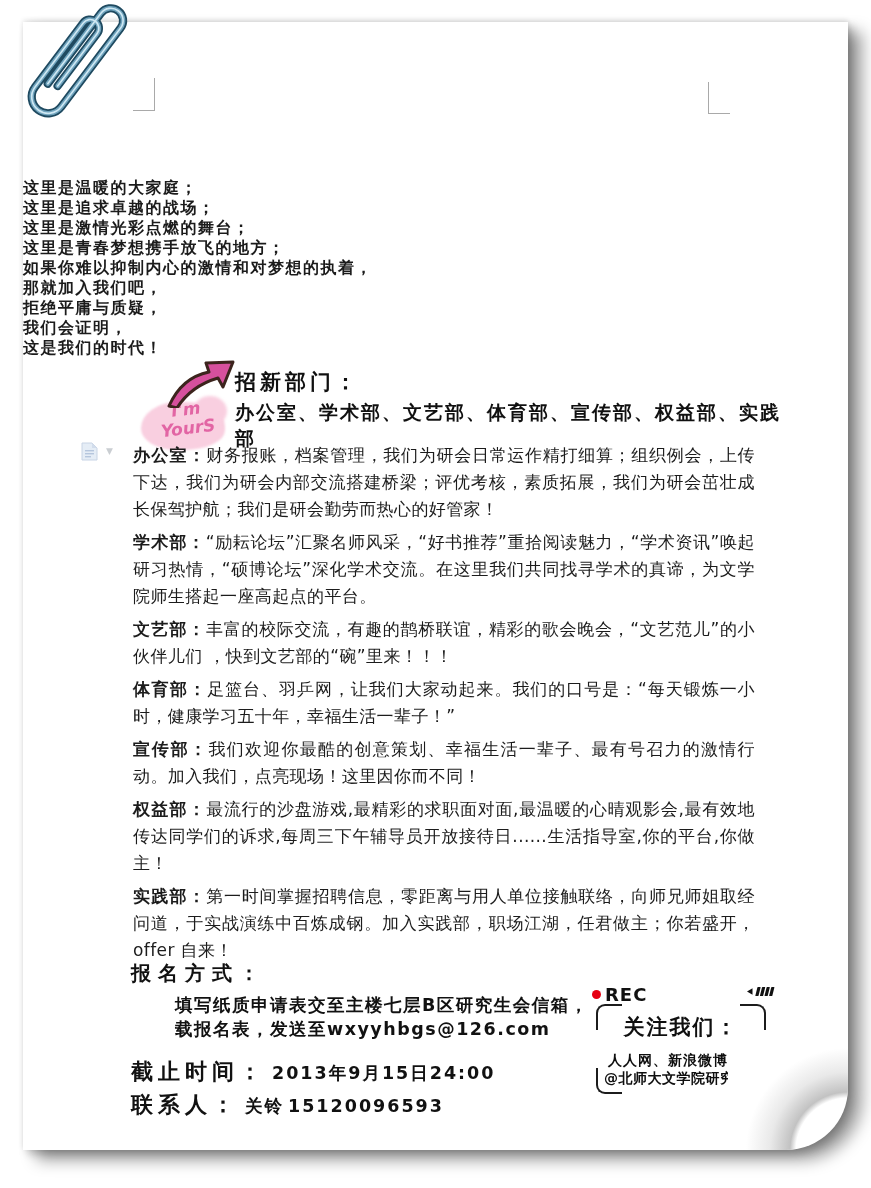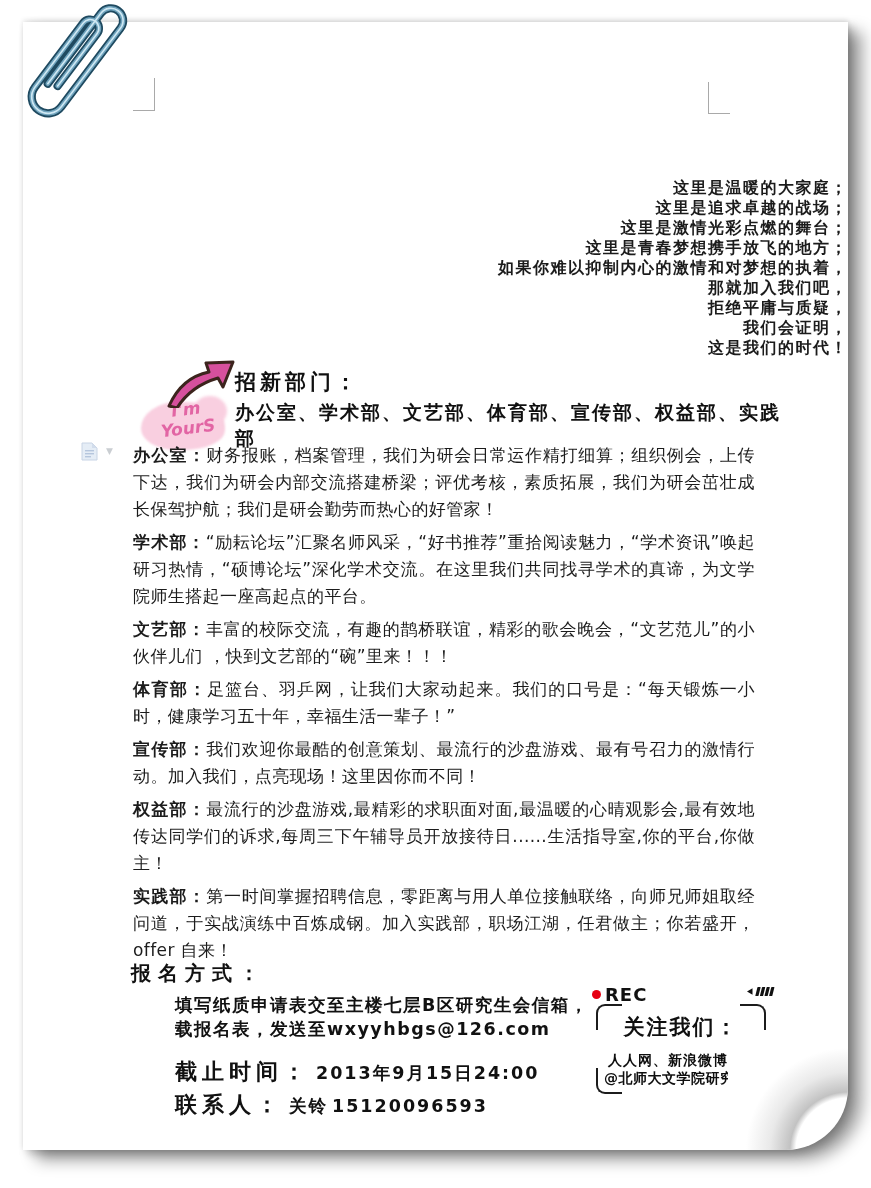--- a/index.html
+++ b/index.html
@@ -43,21 +43,21 @@
   .paste-caret { color:#b9bec4; font-size:9px; margin-top:4px; }
 
   
   .doc-title {
     position:absolute; left:0; top:76px; width:100%; text-align:center;
     font-size:47px; font-weight:900; letter-spacing:7px; color:#0d0d0d;
     -webkit-text-stroke:1.6px #0d0d0d;
   }
 
   
-  .poem { position:absolute; left:0; top:156px; width:100%; text-align:right;
+  .poem { position:absolute; left:0; top:156px; width:100%; text-align:left;
           font-size:16px; font-weight:700; line-height:20px; letter-spacing:1.5px;
           color:#1b1b1b; }
 
   
   .stamp { position:absolute; left:118px; top:338px; width:110px; height:95px; }
   .stamp-blob { position:absolute; left:0; top:42px; width:84px; height:48px;
                 background:#f9cfe0; border-radius:48% 52% 55% 45%/60% 55% 45% 50%;
                 filter:blur(1px); }
   .stamp-blob2 { position:absolute; left:52px; top:36px; width:34px; height:30px;
                  background:#f9cfe0; border-radius:50%; filter:blur(1.5px); }
@@ -75,21 +75,21 @@
   .dept  { font-size:17px; line-height:27px; letter-spacing:.4px;
            text-align:justify; margin-bottom:6px; color:#1c1c1c; }
   .dept b { font-weight:900; letter-spacing:1px; }
 
   
   .signup { position:absolute; left:108px; top:938px; width:470px; color:#111; }
   .signup-heading { font-size:20px; font-weight:900; letter-spacing:7px; }
   .signup-lines { margin:6px 0 16px 44px; font-size:17.5px; font-weight:600;
                   line-height:24px; letter-spacing:1.5px; }
   .kv { display:flex; align-items:baseline; margin-top:3px; }
-  .kv .k { font-size:22px; font-weight:900; letter-spacing:5px;margin-left:44px; }
+  .kv .k { font-size:22px; font-weight:900; letter-spacing:5px; }
   .kv .v { font-size:17.5px; font-weight:600; letter-spacing:2px; margin-left:6px; }
   .kv .phone { margin-left:4px; }
 
   
   .follow { position:absolute; left:565px; top:960px; width:192px; height:116px; }
   .rec-row { position:absolute; left:4px; top:2px; display:flex; align-items:center; }
   .rec-dot { width:9px; height:9px; border-radius:50%; background:#e60012;
              display:inline-block; margin-right:4px; }
   .rec-label { font-size:18px; font-weight:900; letter-spacing:1px; color:#111; }
   .battery { position:absolute; right:4px; top:3px; }
@@ -159,21 +159,21 @@
     </div>
 
     <div class="recruit-heading">招新部门：</div>
     <div class="recruit-depts">办公室、学术部、文艺部、体育部、宣传部、权益部、实践部</div>
 
     <div class="depts">
       <p class="dept"><b>办公室：</b><span>财务报账，档案管理，我们为研会日常运作精打细算；组织例会，上传下达，我们为研会内部交流搭建桥梁；评优考核，素质拓展，我们为研会茁壮成长保驾护航；我们是研会勤劳而热心的好管家！</span></p>
       <p class="dept"><b>学术部：</b><span>“励耘论坛”汇聚名师风采，“好书推荐”重拾阅读魅力，“学术资讯”唤起研习热情，“硕博论坛”深化学术交流。在这里我们共同找寻学术的真谛，为文学院师生搭起一座高起点的平台。</span></p>
       <p class="dept"><b>文艺部：</b><span>丰富的校际交流，有趣的鹊桥联谊，精彩的歌会晚会，“文艺范儿”的小伙伴儿们 ，快到文艺部的“碗”里来！！！</span></p>
       <p class="dept"><b>体育部：</b><span>足篮台、羽乒网，让我们大家动起来。我们的口号是：“每天锻炼一小时，健康学习五十年，幸福生活一辈子！”</span></p>
-      <p class="dept"><b>宣传部：</b><span>我们欢迎你最酷的创意策划、最流行的沙盘游戏、最有号召力的激情行动。加入我们，点亮现场！这里因你而不同！</span></p>
+      <p class="dept"><b>宣传部：</b><span>我们欢迎你最酷的创意策划、幸福生活一辈子、最有号召力的激情行动。加入我们，点亮现场！这里因你而不同！</span></p>
       <p class="dept"><b>权益部：</b><span>最流行的沙盘游戏,最精彩的求职面对面,最温暖的心晴观影会,最有效地传达同学们的诉求,每周三下午辅导员开放接待日......生活指导室,你的平台,你做主！</span></p>
       <p class="dept"><b>实践部：</b><span>第一时间掌握招聘信息，零距离与用人单位接触联络，向师兄师姐取经问道，于实战演练中百炼成钢。加入实践部，职场江湖，任君做主；你若盛开，offer 自来！</span></p>
     </div>
 
     <div class="signup">
       <div class="signup-heading">报名方式：</div>
       <div class="signup-lines">
         <div>填写纸质申请表交至主楼七层B区研究生会信箱，</div>
         <div>载报名表，发送至wxyyhbgs@126.com</div>
       </div>

